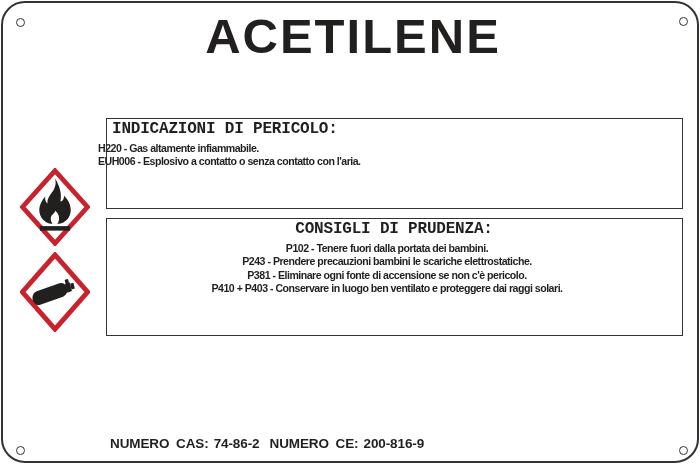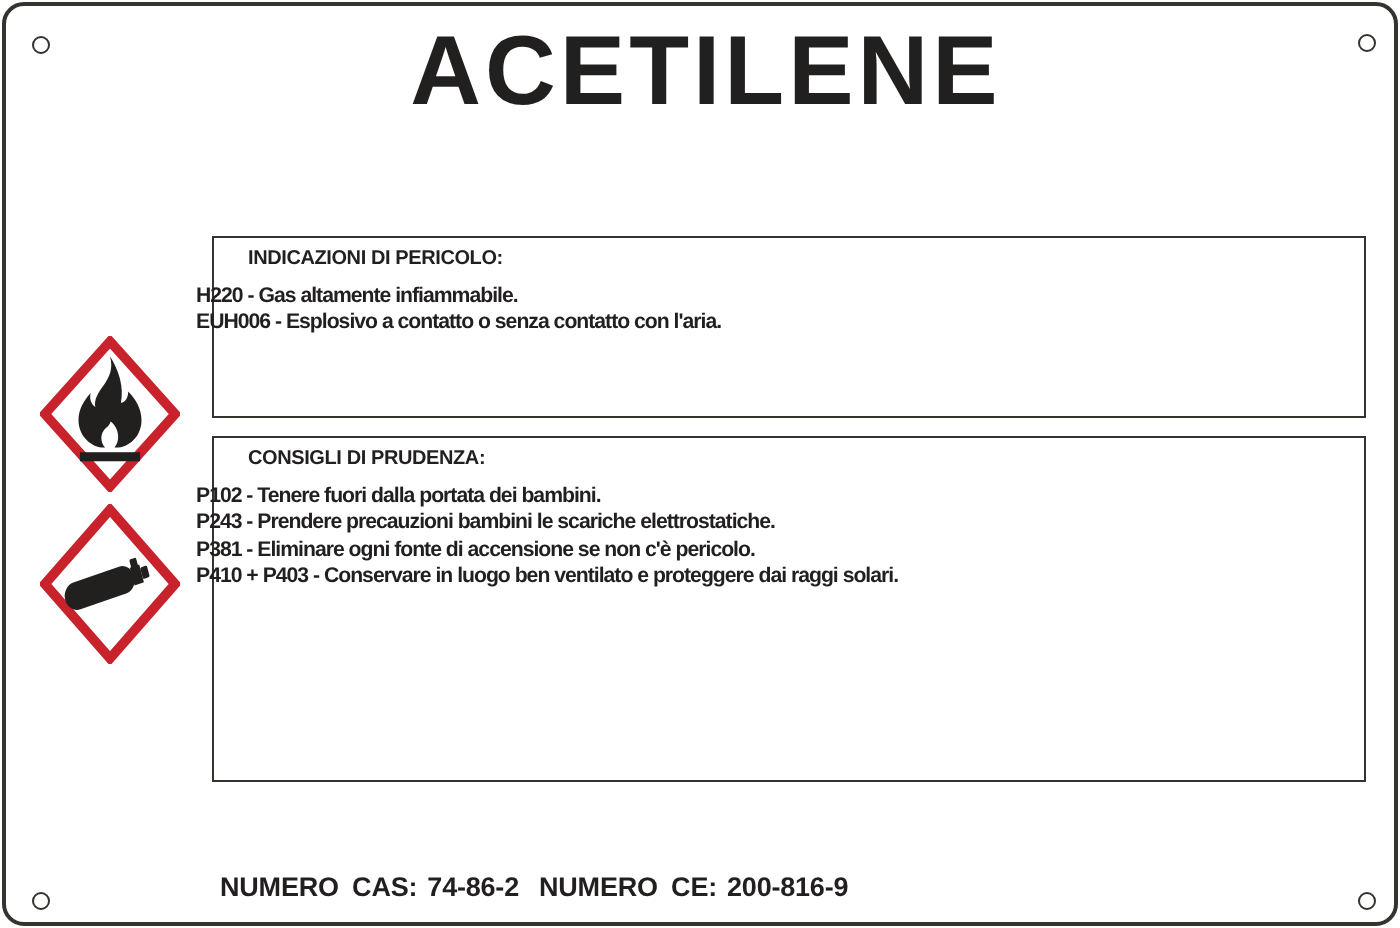--- a/index.html
+++ b/index.html
@@ -3,21 +3,21 @@
 <meta charset="utf-8">
 <style>
   html,body{margin:0;padding:0;}
   body{
     width:700px;height:464px;background:#ffffff;position:relative;overflow:hidden;
     font-family:"Liberation Sans", sans-serif;
     color:var(--ink,#221f1f);
   }
   .panel{
     position:absolute;left:1px;top:1px;width:694px;height:458px;
-    border:2.5px solid var(--frame,#35332f);border-radius:11px;background:#fff;
+    border:2.5px solid var(--frame,#35332f);border-radius:24px;background:#fff;
   }
   .hole{
     position:absolute;width:9px;height:9px;border-radius:50%;
     border:1.8px solid var(--frame,#2c2a28);background:#fff;box-sizing:border-box;
   }
   .hole.tl{left:13px;top:15px;}
   .hole.tr{left:676px;top:14px;}
   .hole.bl{left:13px;top:443px;}
   .hole.br{left:676px;top:443px;}
   .title{
@@ -30,24 +30,25 @@
   .pict.cyl{left:17px;top:249px;width:70px;height:80px;}
   .pict svg{width:100%;height:100%;display:block;}
   .diamond{fill:#ffffff;stroke:var(--pictogram-red,#c8232c);stroke-width:6.5;}
   .glyph{fill:var(--ink,#231f20);}
   .box{
     position:absolute;left:103px;width:577px;box-sizing:border-box;
     border:1.6px solid var(--frame,#2c2a28);background:#fff;
     padding:4px 6px 0 5px;
   }
   .box.hazard{top:115px;height:91px;}
-  .box.prudence{top:215px;height:173px;}
+  .box.prudence{top:215px;height:118px;text-align:center;}
   .box-heading{
-    font-size:10px;font-weight:bold;letter-spacing:-0.2px;line-height:13px;
-    margin:0 0 6px 12px;
+    font-size:16px;font-weight:bold;letter-spacing:-0.2px;line-height:13px;
+    margin:0 0 6px 0;
+    font-family:Liberation Mono, monospace;
   }
   .pline{
     font-size:10.6px;font-weight:bold;letter-spacing:-0.5px;line-height:13.4px;
     padding-left:19px;text-indent:-33px;
   }
   .footer{
     position:absolute;left:107px;top:433px;
     font-size:13.5px;font-weight:bold;letter-spacing:-0.1px;word-spacing:3px;
     white-space:nowrap;
   }

